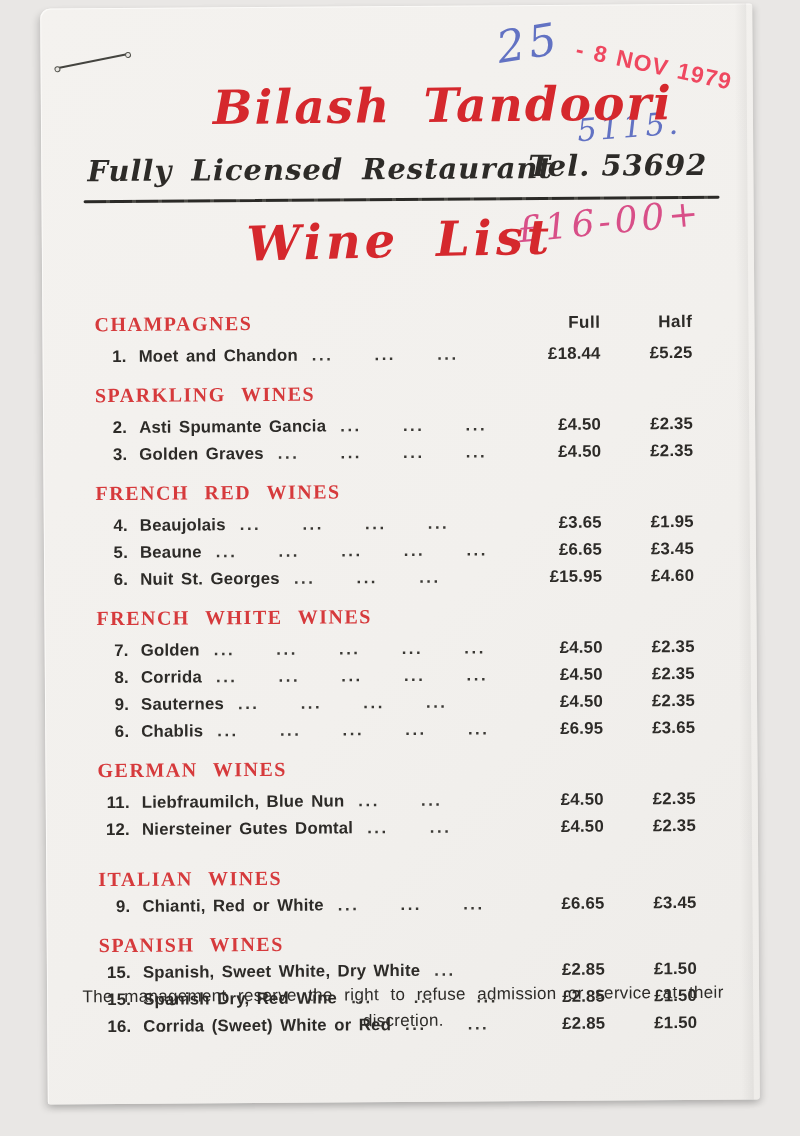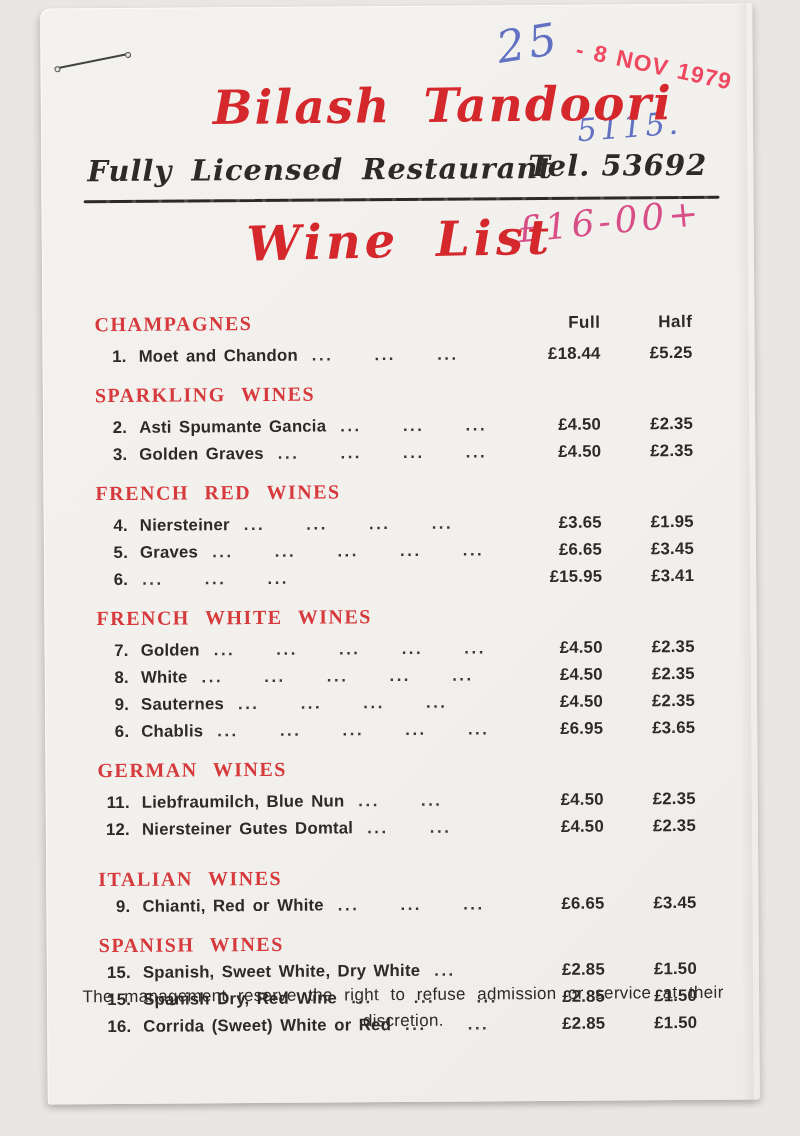--- a/index.html
+++ b/index.html
@@ -193,52 +193,53 @@
       <span class="ld">... ... ... ...</span>
       <span class="pf">£4.50</span>
       <span class="ph">£2.35</span>
     </div>
 
     <div class="sec">
       <span class="sec-title">FRENCH RED WINES</span>
     </div>
     <div class="row">
       <span class="num">4.</span>
-      <span class="nm">Niersteiner</span>
+      <span class="nm">Beaujolais</span>
       <span class="ld">... ... ... ...</span>
       <span class="pf">£3.65</span>
       <span class="ph">£1.95</span>
     </div>
     <div class="row">
       <span class="num">5.</span>
-      <span class="nm">Graves</span>
+      <span class="nm">Beaune</span>
       <span class="ld">... ... ... ... ...</span>
       <span class="pf">£6.65</span>
       <span class="ph">£3.45</span>
     </div>
     <div class="row">
       <span class="num">6.</span>
+      <span class="nm">Nuit St. Georges</span>
       <span class="ld">... ... ...</span>
       <span class="pf">£15.95</span>
-      <span class="ph">£3.41</span>
+      <span class="ph">£4.60</span>
     </div>
 
     <div class="sec">
       <span class="sec-title">FRENCH WHITE WINES</span>
     </div>
     <div class="row">
       <span class="num">7.</span>
       <span class="nm">Golden</span>
       <span class="ld">... ... ... ... ...</span>
       <span class="pf">£4.50</span>
       <span class="ph">£2.35</span>
     </div>
     <div class="row">
       <span class="num">8.</span>
-      <span class="nm">White</span>
+      <span class="nm">Corrida</span>
       <span class="ld">... ... ... ... ...</span>
       <span class="pf">£4.50</span>
       <span class="ph">£2.35</span>
     </div>
     <div class="row">
       <span class="num">9.</span>
       <span class="nm">Sauternes</span>
       <span class="ld">... ... ... ...</span>
       <span class="pf">£4.50</span>
       <span class="ph">£2.35</span>

